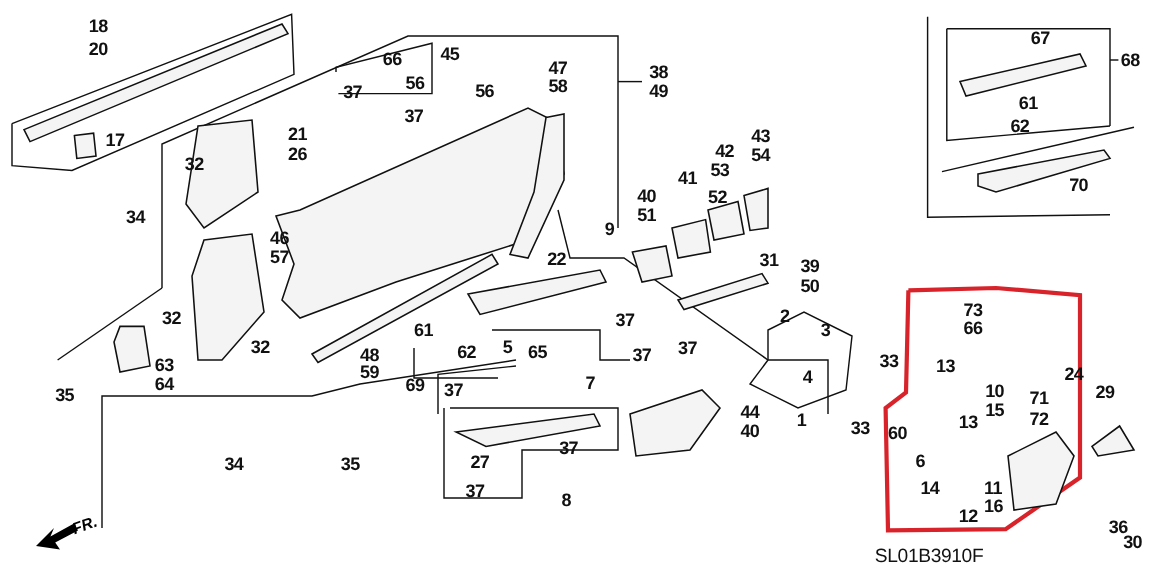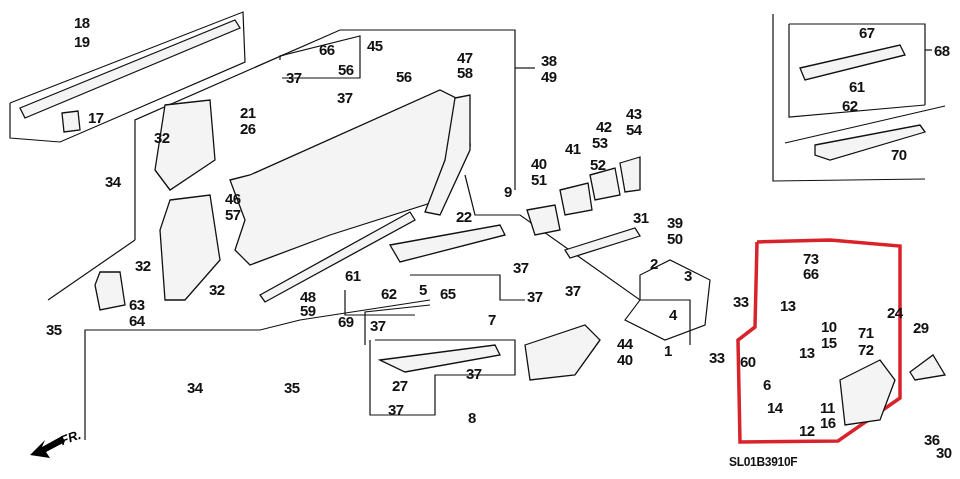--- a/index.html
+++ b/index.html
@@ -1,19 +1,19 @@
 <!DOCTYPE html>
 <html><head>
 <meta charset="utf-8">
 <style>
   html,body{margin:0;padding:0;background:#fff;}
   body{width:960px;height:479px;position:relative;overflow:hidden;font-family:"Liberation Sans",sans-serif;}
   #diagram{position:absolute;left:0;top:0;width:960px;height:479px;}
   .lbl{position:absolute;font-family:"Liberation Sans",sans-serif;font-weight:bold;font-size:15px;color:#111;line-height:15px;letter-spacing:-0.5px;white-space:nowrap;}
-  .code{position:absolute;font-family:"Liberation Sans",sans-serif;font-weight:bold;font-size:12px;color:#111;letter-spacing:-0.3px;}
+  .code{position:absolute;font-family:"Liberation Sans",sans-serif;font-weight:normal;font-size:16px;color:#111;letter-spacing:-0.3px;}
   .fr{position:absolute;font-family:"Liberation Sans",sans-serif;font-weight:bold;font-style:italic;font-size:13px;color:#000;}
   svg .ln{stroke:#111;stroke-width:1.2;fill:none;}
   svg .pt{stroke:#111;stroke-width:1.3;fill:#f4f4f4;}
 </style>
 </head>
 <body>
 
 <svg id="diagram" viewBox="0 0 960 479" xmlns="http://www.w3.org/2000/svg">
 
   <g>
@@ -59,21 +59,21 @@
     <polygon class="pt" points="815,145 920,125 925,132 830,160 815,155"></polygon>
     <polygon class="pt" points="840,380 880,360 895,380 880,420 845,425"></polygon>
     <polygon class="pt" points="910,372 933,355 945,375 915,380"></polygon>
     <polygon class="pt" points="380,360 495,345 500,355 405,372"></polygon>
   </g>
 
   <polygon points="30,455 45,440 42,447 62,436 65,442 46,452 50,458" fill="#000"></polygon>
 </svg>
 
 <div class="lbl" style="left:74px;top:15px">18</div>
-<div class="lbl" style="left:74px;top:34px">19</div>
+<div class="lbl" style="left:74px;top:34px">20</div>
 <div class="lbl" style="left:88px;top:110px">17</div>
 <div class="lbl" style="left:319px;top:42px">66</div>
 <div class="lbl" style="left:338px;top:62px">56</div>
 <div class="lbl" style="left:286px;top:70px">37</div>
 <div class="lbl" style="left:367px;top:38px">45</div>
 <div class="lbl" style="left:396px;top:69px">56</div>
 <div class="lbl" style="left:337px;top:90px">37</div>
 <div class="lbl" style="left:457px;top:50px">47</div>
 <div class="lbl" style="left:457px;top:65px">58</div>
 <div class="lbl" style="left:541px;top:53px">38</div>

